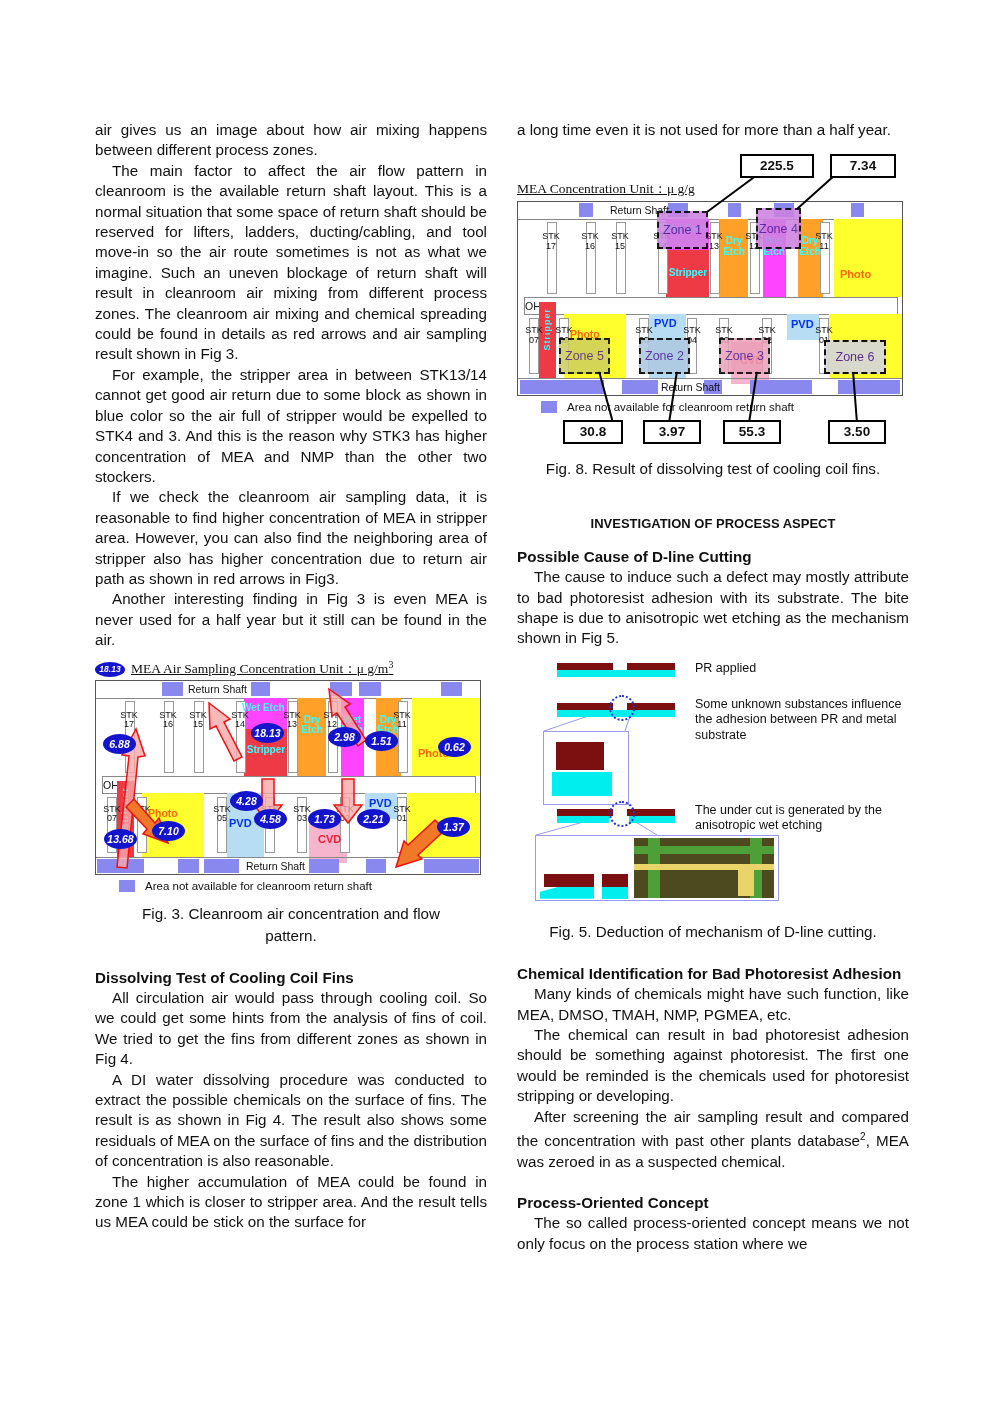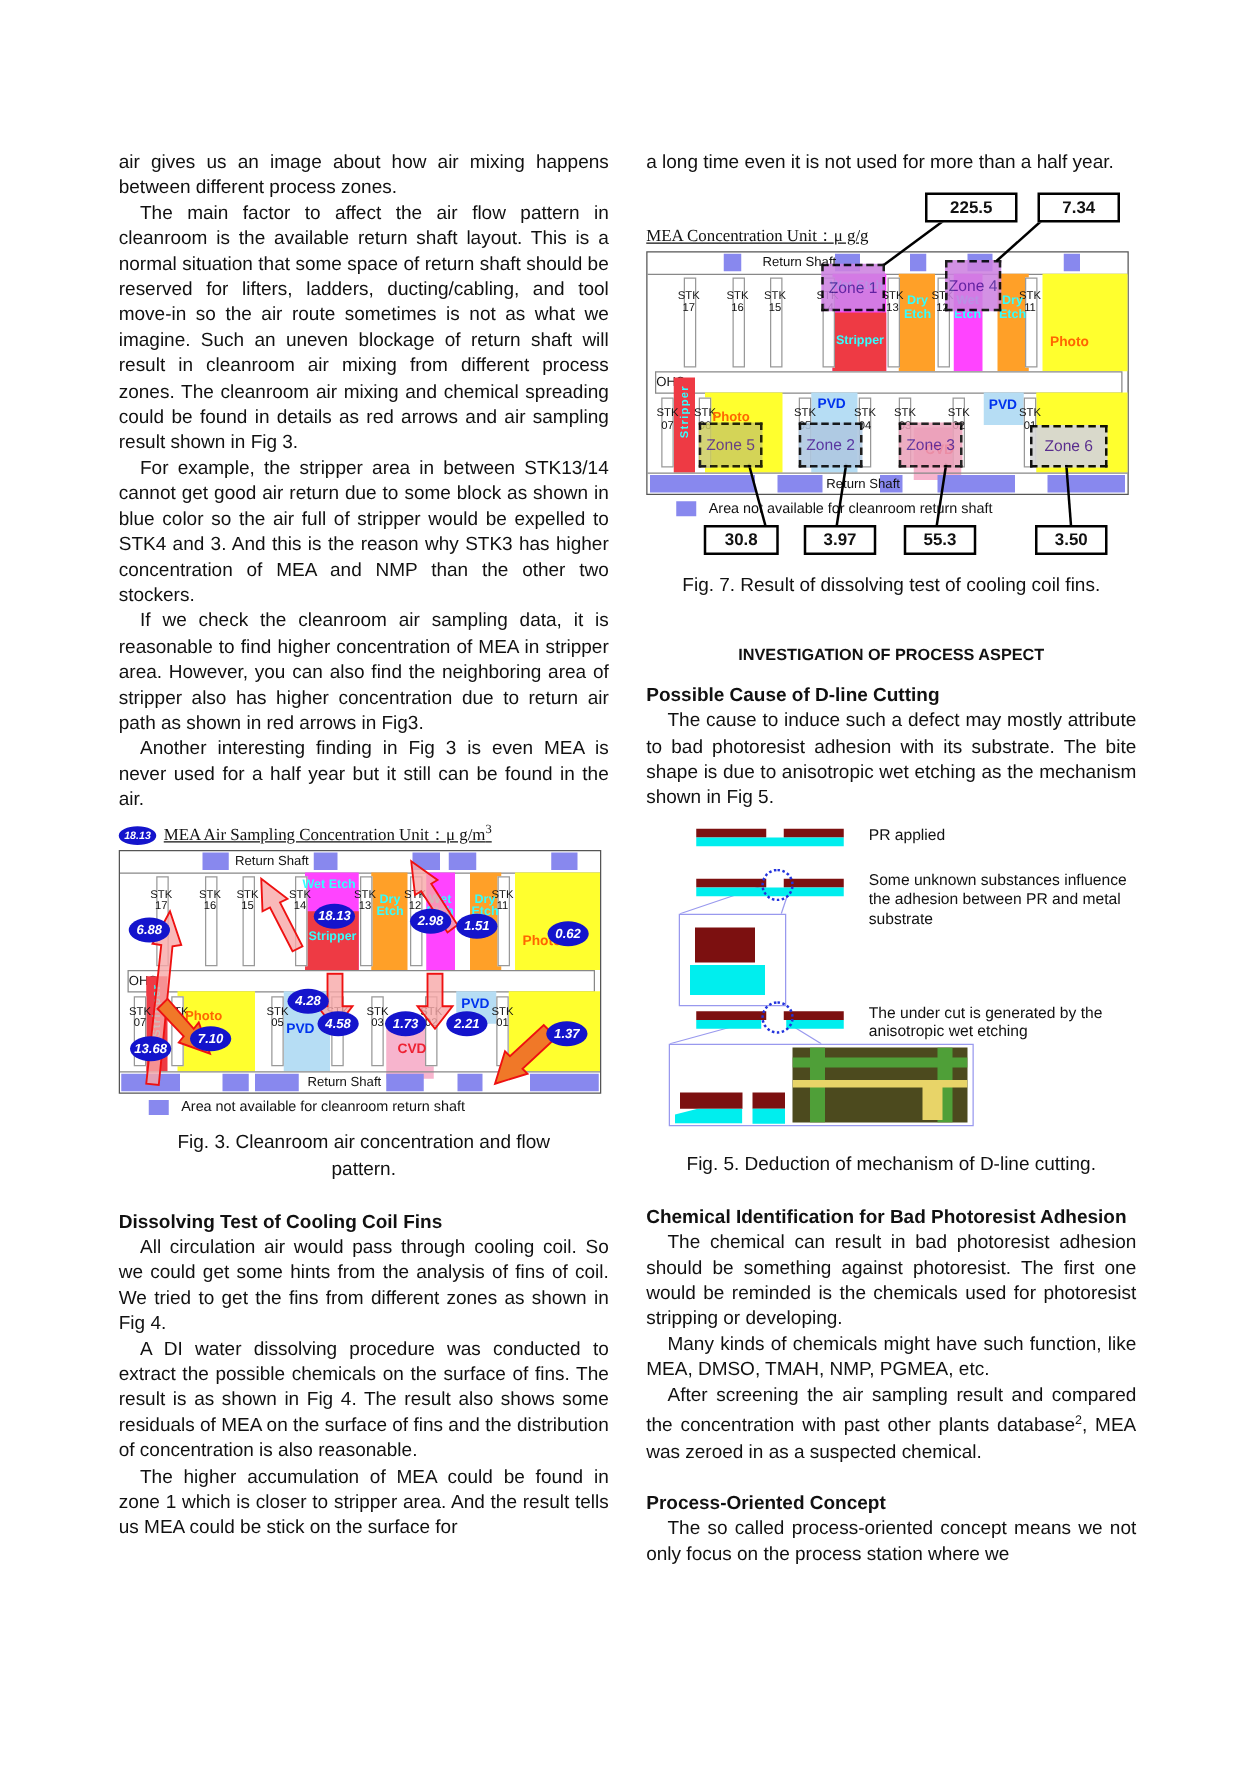--- a/index.html
+++ b/index.html
@@ -340,21 +340,21 @@
       </div>
       <svg class="cosvg" width="388" height="300" viewBox="0 0 388 300">
         <line x1="240" y1="21" x2="190" y2="58"></line>
         <line x1="318" y1="21" x2="280" y2="55"></line>
         <line x1="82" y1="217" x2="96" y2="269"></line>
         <line x1="160" y1="217" x2="152" y2="269"></line>
         <line x1="240" y1="217" x2="232" y2="269"></line>
         <line x1="336" y1="217" x2="340" y2="269"></line>
       </svg>
     </div>
-    <p class="cap">Fig. 7. Result of dissolving test of cooling coil fins.</p>
+    <p class="cap">Fig. 8. Result of dissolving test of cooling coil fins.</p>
 
     <p class="hc">INVESTIGATION OF PROCESS ASPECT</p>
     <p class="hb" style="margin-top:12px">Possible Cause of D-line Cutting</p>
     <p class="body ind">The cause to induce such a defect may mostly attribute to bad photoresist adhesion with its substrate.  The bite shape is due to anisotropic wet etching as the mechanism  shown in Fig 5.</p>
 
     <div class="fig5">
       <svg class="f5svg" width="388" height="254" viewBox="0 0 388 254">
         <line x1="92" y1="52" x2="27" y2="74"></line>
         <line x1="114" y1="56" x2="108" y2="74"></line>
         <line x1="92" y1="158" x2="19" y2="178"></line>
@@ -392,19 +392,19 @@
           <div class="mg" style="left:14px;top:0;width:12px;height:60px"></div>
           <div class="mg" style="left:116px;top:0;width:12px;height:60px"></div>
           <div class="my" style="left:0;top:26px;width:140px;height:6px"></div>
           <div class="my" style="left:104px;top:30px;width:16px;height:28px"></div>
         </div>
       </div>
     </div>
     <p class="cap">Fig. 5. Deduction of mechanism of D-line cutting.</p>
 
     <p class="hb">Chemical Identification for Bad Photoresist Adhesion</p>
+    <p class="body ind">Many kinds of chemicals might have such function, like MEA, DMSO, TMAH, NMP, PGMEA, etc.</p>
     <p class="body ind">The chemical can result in bad photoresist adhesion should be something against photoresist. The first one would be reminded is the chemicals used for photoresist stripping or developing.</p>
-    <p class="body ind">Many kinds of chemicals might have such function, like MEA, DMSO, TMAH, NMP, PGMEA, etc.</p>
     <p class="body ind"><span>After screening the air sampling result and compared the concentration with past other plants database</span><sup>2</sup><span>, MEA was zeroed in as a suspected chemical.</span></p>
     <p class="hb">Process-Oriented Concept</p>
     <p class="body ind">The so called process-oriented concept means we not only focus on the process station where we</p>
   </div>
 </div>
 
 </body></html>

